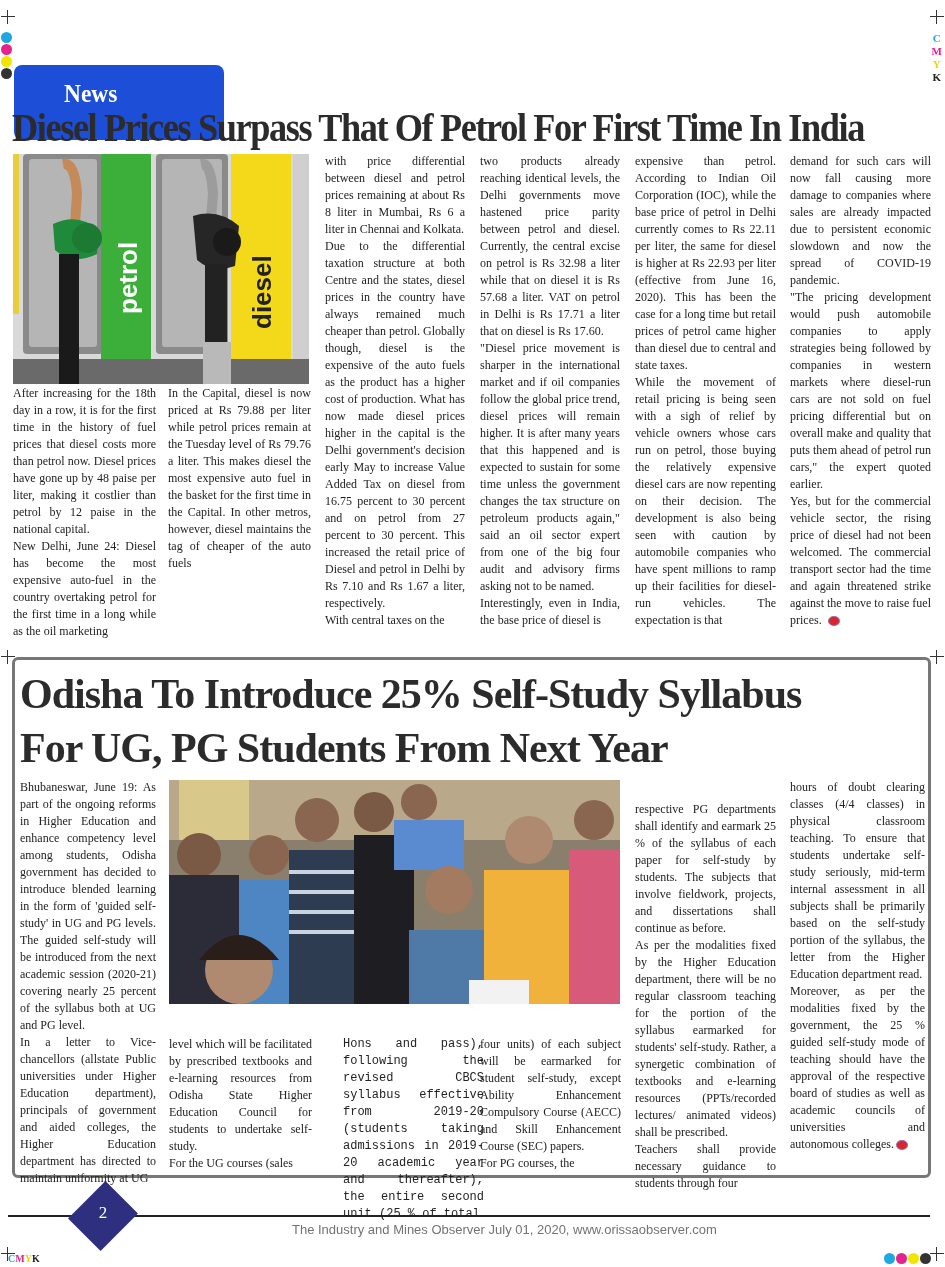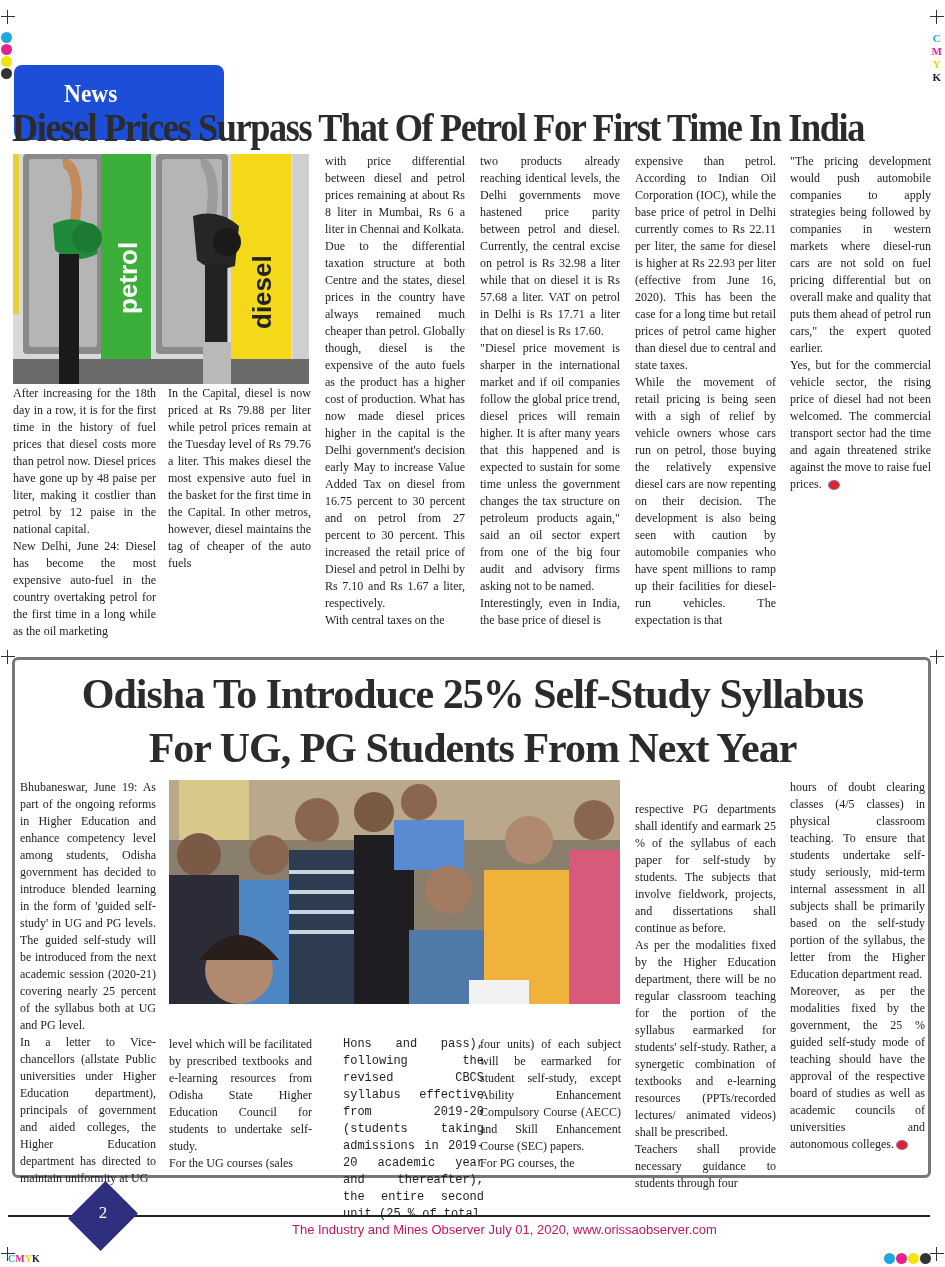--- a/index.html
+++ b/index.html
@@ -20,29 +20,29 @@
 
   .headline1 { position: absolute; left: 12px; top: 105px; width: 925px; font-size: 39px; font-weight: bold; color: #2b2b2b; letter-spacing: -1.5px; white-space: nowrap; transform: scaleX(0.93); transform-origin: left; }
 
   .col { position: absolute; font-size: 12px; line-height: 17px; text-align: justify; color: #222; }
   .col p { margin: 0; }
 
   .photo1 { position: absolute; left: 13px; top: 154px; width: 296px; height: 230px; background: #ddd; overflow: hidden; }
   .photo2 { position: absolute; left: 169px; top: 780px; width: 451px; height: 224px; background: #888; overflow: hidden; }
 
   .box2 { position: absolute; left: 12px; top: 657px; width: 919px; height: 521px; border: 3px solid #777; border-radius: 6px; }
-  .headline2 { position: absolute; left: 20px; top: 667px; width: 905px; text-align: center; font-size: 42px; line-height: 54px; font-weight: bold; color: #2b2b2b; letter-spacing: -1px; }
+  .headline2 { position: absolute; left: 20px; top: 667px; width: 905px; text-align: left; font-size: 42px; line-height: 54px; font-weight: bold; color: #2b2b2b; letter-spacing: -1px; }
 
   .endmark { display: inline-block; width: 12px; height: 10px; border-radius: 50%; background: #d8262c; border: 1px solid #9a6fb0; vertical-align: middle; margin-left: 6px; }
 
   .footer-rule { position: absolute; left: 8px; top: 1215px; width: 922px; height: 2px; background: #222; }
   .page-diamond { position: absolute; left: 70px; top: 1183px; width: 66px; height: 66px; }
   .page-diamond .shape { position: absolute; left: 10px; top: 10px; width: 46px; height: 46px; background: #2e2f7f; transform: rotate(45deg) scaleY(1.15); }
   .page-diamond span { position: absolute; left: 0; top: 20px; width: 66px; text-align: center; color: #fff; font-size: 17px; }
-  .footer-text { position: absolute; left: 292px; top: 1222px; font-family: "Liberation Sans", sans-serif; font-size: 13px; color: #be185d; }
+  .footer-text { position: absolute; left: 292px; top: 1222px; font-family: "Liberation Sans", sans-serif; font-size: 13px; color: #737373; }
   .cmyk-h { position: absolute; left: 8px; top: 1253px; font-size: 10px; font-weight: bold; }
   .dots-h { position: absolute; right: 14px; top: 1253px; display: flex; gap: 1px; }
 </style>
 </head>
 <body>
 
 <div class="reg" style="left:1px;top:10px;"></div>
 <div class="reg" style="right:1px;top:10px;"></div>
 <div class="reg" style="left:1px;top:650px;"></div>
 <div class="reg" style="right:1px;top:650px;"></div>
@@ -109,20 +109,21 @@
 <div class="col" style="left:480px;top:153px;width:140px;">
   <p>two products already reaching identical levels, the Delhi governments move hastened price parity between petrol and diesel. Currently, the central excise on petrol is Rs 32.98 a liter while that on diesel it is Rs 57.68 a liter. VAT on petrol in Delhi is Rs 17.71 a liter that on diesel is Rs 17.60.</p>
   <p>"Diesel price movement is sharper in the international market and if oil companies follow the global price trend, diesel prices will remain higher. It is after many years that this happened and is expected to sustain for some time unless the government changes the tax structure on petroleum products again," said an oil sector expert from one of the big four audit and advisory firms asking not to be named.</p>
   <p>Interestingly, even in India, the base price of diesel is</p>
 </div>
 <div class="col" style="left:635px;top:153px;width:141px;">
   <p>expensive than petrol. According to Indian Oil Corporation (IOC), while the base price of petrol in Delhi currently comes to Rs 22.11 per liter, the same for diesel is higher at Rs 22.93 per liter (effective from June 16, 2020). This has been the case for a long time but retail prices of petrol came higher than diesel due to central and state taxes.</p>
   <p>While the movement of retail pricing is being seen with a sigh of relief by vehicle owners whose cars run on petrol, those buying the relatively expensive diesel cars are now repenting on their decision. The development is also being seen with caution by automobile companies who have spent millions to ramp up their facilities for diesel-run vehicles. The expectation is that</p>
 </div>
 <div class="col" style="left:790px;top:153px;width:141px;">
+  <p>demand for such cars will now fall causing more damage to companies where sales are already impacted due to persistent economic slowdown and now the spread of COVID-19 pandemic.</p>
   <p>"The pricing development would push automobile companies to apply strategies being followed by companies in western markets where diesel-run cars are not sold on fuel pricing differential but on overall make and quality that puts them ahead of petrol run cars," the expert quoted earlier.</p>
   <p><span>Yes, but for the commercial vehicle sector, the rising price of diesel had not been welcomed. The commercial transport sector had the time and again threatened strike against the move to raise fuel prices.</span><span class="endmark"></span></p>
 </div>
 
 <div class="box2"></div>
 <div class="headline2">
   <div>Odisha To Introduce 25% Self-Study Syllabus</div>
   <div>For UG, PG Students From Next Year</div>
 </div>
 
@@ -171,21 +172,21 @@
 <div class="col" style="left:480px;top:1036px;width:141px;">
   <p>four units) of each subject will be earmarked for student self-study, except Ability Enhancement Compulsory Course (AECC) and Skill Enhancement Course (SEC) papers.</p>
   <p>For PG courses, the</p>
 </div>
 <div class="col" style="left:635px;top:801px;width:141px;">
   <p>respective PG departments shall identify and earmark 25 % of the syllabus of each paper for self-study by students. The subjects that involve fieldwork, projects, and dissertations shall continue as before.</p>
   <p>As per the modalities fixed by the Higher Education department, there will be no regular classroom teaching for the portion of the syllabus earmarked for students' self-study. Rather, a synergetic combination of textbooks and e-learning resources (PPTs/recorded lectures/ animated videos) shall be prescribed.</p>
   <p>Teachers shall provide necessary guidance to students through four</p>
 </div>
 <div class="col" style="left:790px;top:779px;width:135px;">
-  <p>hours of doubt clearing classes (4/5 classes) in physical classroom teaching. To ensure that students undertake self-study seriously, mid-term internal assessment in all subjects shall be primarily based on the self-study portion of the syllabus, the letter from the Higher Education department read.</p>
+  <p>hours of doubt clearing classes (4/4 classes) in physical classroom teaching. To ensure that students undertake self-study seriously, mid-term internal assessment in all subjects shall be primarily based on the self-study portion of the syllabus, the letter from the Higher Education department read.</p>
   <p><span>Moreover, as per the modalities fixed by the government, the 25 % guided self-study mode of teaching should have the approval of the respective board of studies as well as academic councils of universities and autonomous colleges.</span><span class="endmark" style="margin-left:2px;"></span></p>
 </div>
 
 <div class="footer-rule"></div>
 <div class="page-diamond">
   <div class="shape"></div>
   <span>2</span>
 </div>
 <div class="footer-text">The Industry and Mines Observer July 01, 2020, www.orissaobserver.com</div>
 <div class="cmyk-h">

